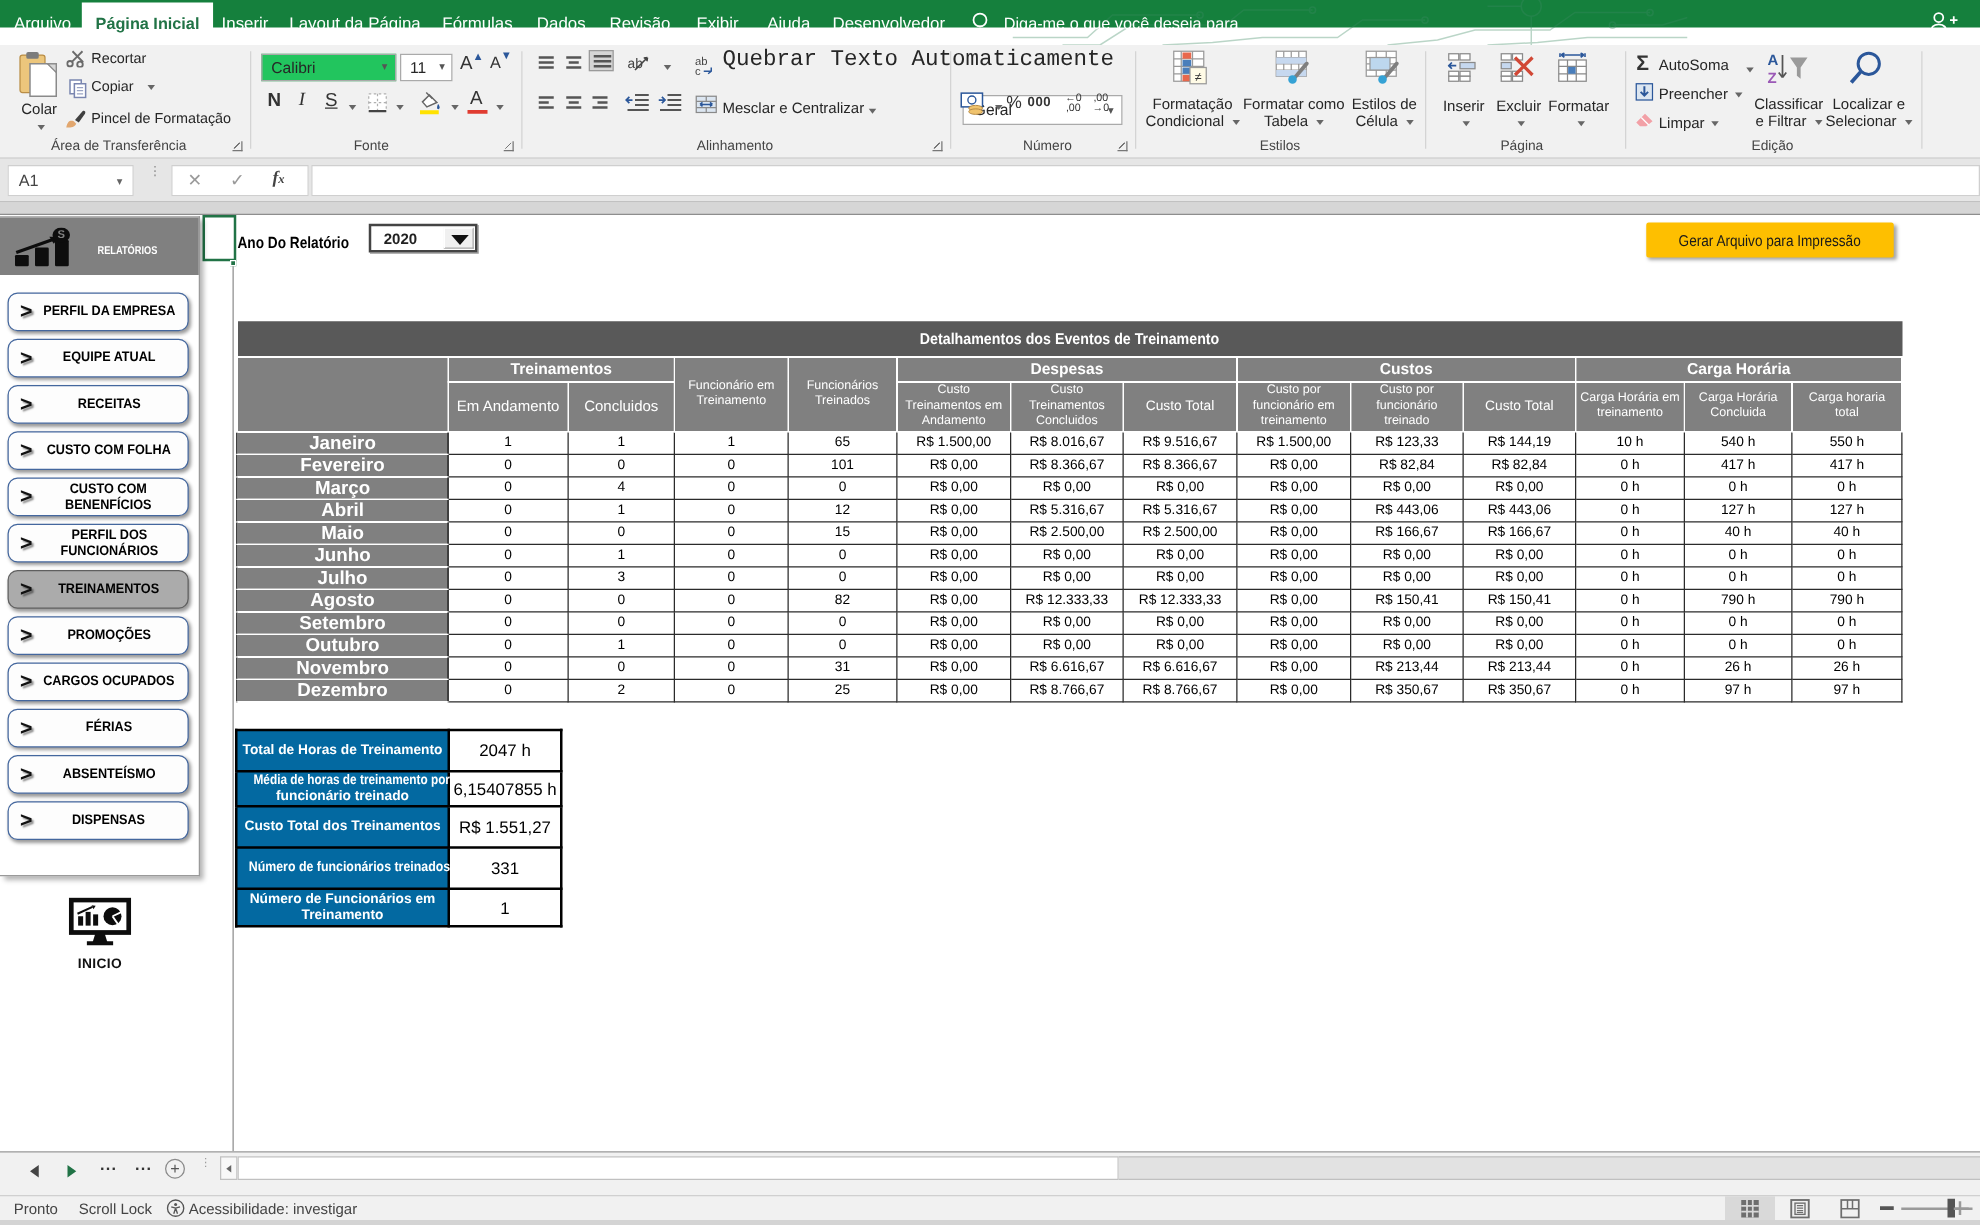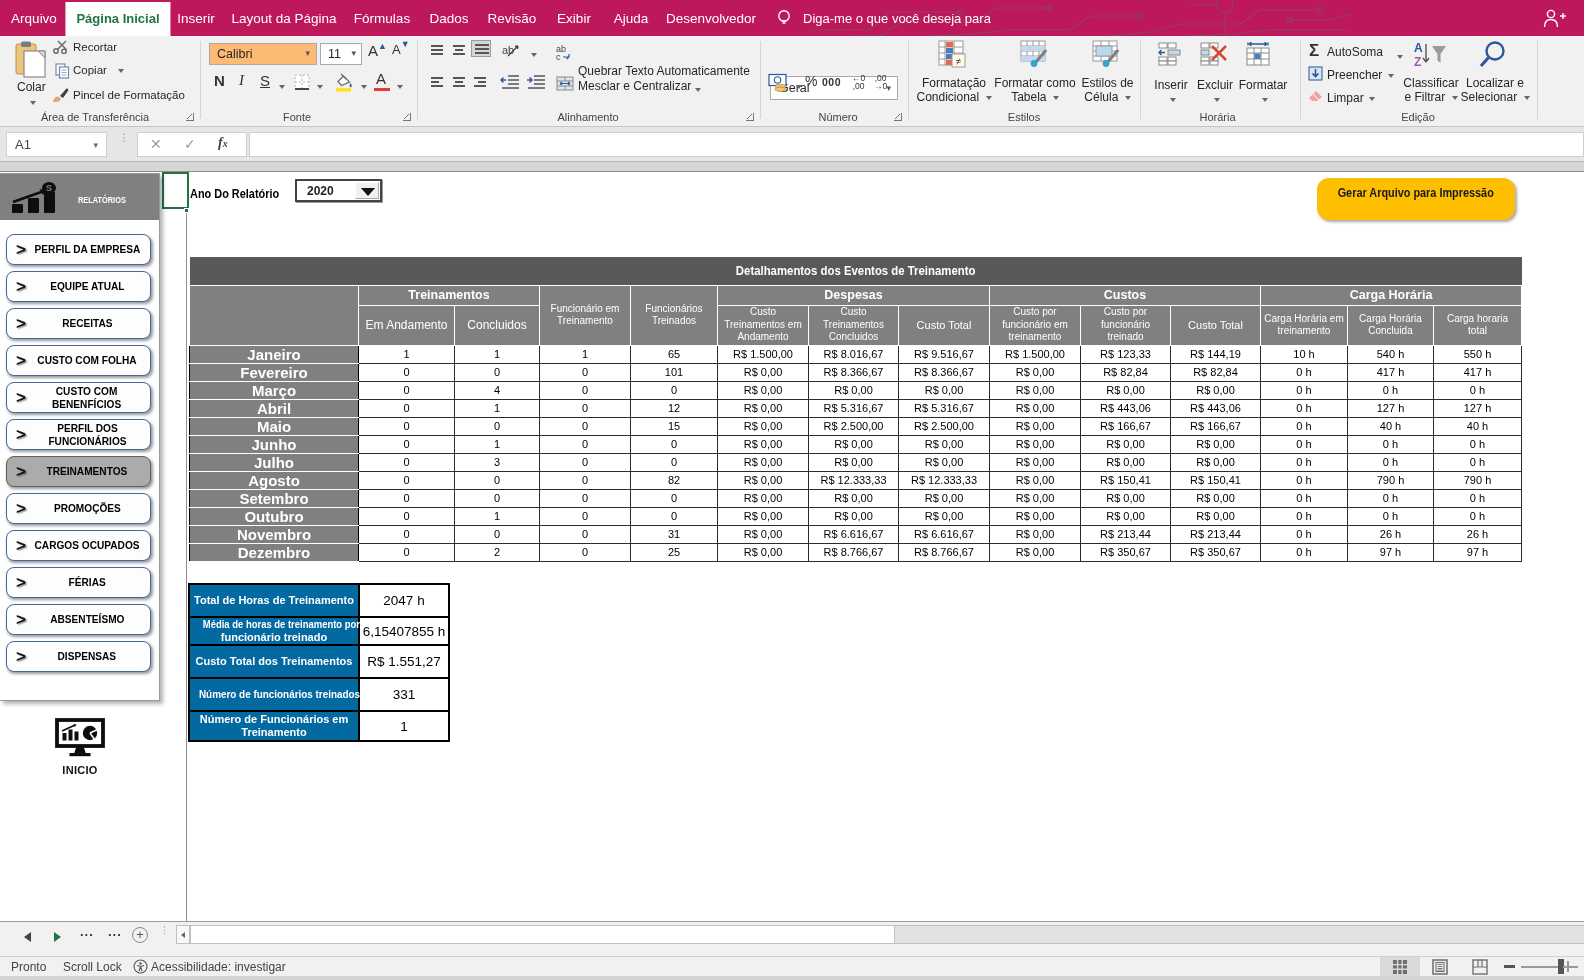--- a/index.html
+++ b/index.html
@@ -2,21 +2,21 @@
 <html><head>
 <meta charset="utf-8">
 <style>
 * { margin:0; padding:0; box-sizing:border-box; }
 html,body { width:1584px; height:980px; overflow:hidden; }
 body { font-family:"Liberation Sans", sans-serif; position:relative; background:#fff; }
 #app { position:absolute; left:0; top:0; width:1584px; height:980px; }
 .abs { position:absolute; }
 
 
-#tabbar { position:absolute; left:0; top:0; width:1584px; height:36px; background:#be185d; }
+#tabbar { position:absolute; left:0; top:0; width:1584px; height:22px; background:#15803d; }
 #tabbar .tab { position:absolute; top:0; height:36px; line-height:37px; color:#fff; font-size:13.5px; text-align:center; transform:translateX(-50%); white-space:nowrap; }
 #tabbar .sel { background:#fff; color:#217346; top:2px; height:34px; line-height:34px; font-weight:bold; padding:0 11px; font-size:13px; }
 #bulb { position:absolute; left:776px; top:9px; width:16px; height:18px; }
 #digame { position:absolute; left:803px; top:0px; height:36px; line-height:37px; color:#fff; font-size:13px; }
 
 
 #ribbon { position:absolute; left:0; top:36px; width:1584px; height:91px; background:#f1f1f1; border-bottom:1px solid #c6c6c6; font-size:11.5px; color:#262626; }
 .gsep { position:absolute; top:5px; height:78px; width:1px; background:#d4d4d4; }
 .glabel { position:absolute; top:75px; height:14px; color:#444; font-size:11px; text-align:center; }
 .dlauncher { position:absolute; top:77px; width:10px; height:10px; }
@@ -42,21 +42,21 @@
 #a1h { position:absolute; left:184px; top:36px; width:5px; height:5px; background:#217346; border:1px solid #fff; }
 
 
 #anolbl { position:absolute; left:190px; top:14px; font-size:13px; font-weight:bold; color:#000; }
 #ddwrap { position:absolute; left:295px; top:7px; width:87px; height:23px; background:#fff; border:2px solid #444; box-shadow:1px 1px 0 #999; }
 #ddwrap .yr { position:absolute; left:10px; top:3px; font-size:12px; font-weight:bold; color:#222; }
 #ddbtn { position:absolute; right:1px; top:1px; width:24px; height:17px; background:#f0f0f0; border:1px solid #aaa; border-top-color:#fff; border-left-color:#fff; }
 #ddbtn:after { content:""; position:absolute; left:5px; top:5px; width:0; height:0; border-left:7px solid transparent; border-right:7px solid transparent; border-top:8px solid #111; }
 
 
-#ybtn { position:absolute; left:1317px; top:6px; width:198px; height:42px; background:#febf00; border-radius:12px; box-shadow:2px 2px 3px rgba(0,0,0,.35); text-align:center; line-height:28px; font-size:14px; font-weight:bold; color:#1a1a1a; white-space:nowrap; }
+#ybtn { position:absolute; left:1317px; top:6px; width:198px; height:28px; background:#febf00; border-radius:2px; box-shadow:2px 2px 3px rgba(0,0,0,.35); text-align:center; line-height:28px; font-size:14px; font-weight:normal; color:#1a1a1a; white-space:nowrap; }
 
 
 #side { position:absolute; left:0px; top:1px; width:160px; height:528px; background:#fff; border:1px solid #9a9a9a; border-left:none; box-shadow:3px 3px 4px rgba(0,0,0,.3); }
 #sidehead { position:absolute; left:0; top:0; width:159px; height:46px; background:#808080; }
 #sidehead .t { position:absolute; left:78px; top:21px; color:#fff; font-weight:bold; font-size:9px; transform:scaleX(.82); transform-origin:left; }
 .sbtn { position:absolute; left:6px; width:145px; height:31px; background:#fdfdfd; border:1.5px solid #44679e; border-radius:8px; box-shadow:1.5px 2px 3px rgba(0,0,0,.4); display:flex; align-items:center; justify-content:center; text-align:center; font-weight:bold; font-size:11px; color:#000; line-height:12.5px; padding-left:20px; padding-right:3px; white-space:nowrap; }
 .sbtn .ar { position:absolute; left:9px; top:50%; transform:translateY(-50%); font-size:17px; font-weight:bold; color:#111; text-shadow:1.5px 1.5px 1.5px rgba(0,0,0,.45); }
 .sbtn .lb { display:inline-block; transform:scaleX(.92); }
 .sbtn.on { background:#ababab; border-color:#5f5f5f; }
 #inicio { position:absolute; left:52px; top:546px; width:56px; text-align:center; }
@@ -154,21 +154,21 @@
 <path d="M6.5 7 h5 M6.5 9.5 h5 M6.5 12 h5" stroke="#9aa4c4" stroke-width="1"></path>
 </svg>
 <div class="rbtn-txt" style="left:73px;top:28px;">Copiar <span class="caret" style="margin-left:8px;"></span></div>
 <svg class="abs" style="left:52px;top:51px;" width="18" height="16" viewBox="0 0 18 16">
 <path d="M1 15 C2 10 4 9 7 10 L9 12 C8 14 6 15.5 1 15 Z" fill="#e2a76f"></path>
 <path d="M8 9 L14 2 C15 1 17 2 16 4 L11 11 Z" fill="#404040"></path>
 </svg>
 <div class="rbtn-txt" style="left:73px;top:53px;">Pincel de Formatação</div>
 <div class="glabel" style="left:20px;width:150px;">Área de Transferência</div>
 <div class="dlauncher" style="left:186px;"></div>
-<div class="abs" style="left:209px;top:7px;width:108px;height:22px;background:#fdba74;border:1px solid #aaa;font-size:12.5px;line-height:21px;padding-left:7px;">Calibri<span style="position:absolute;right:6px;top:-1px;color:#555;font-size:9px;">▾</span></div>
+<div class="abs" style="left:209px;top:7px;width:108px;height:22px;background:#22c55e;border:1px solid #aaa;font-size:12.5px;line-height:21px;padding-left:7px;">Calibri<span style="position:absolute;right:6px;top:-1px;color:#555;font-size:9px;">▾</span></div>
 <div class="abs" style="left:320px;top:7px;width:42px;height:22px;background:#fff;border:1px solid #aaa;font-size:12.5px;line-height:21px;padding-left:7px;">11<span style="position:absolute;right:5px;top:-1px;color:#555;font-size:9px;">▾</span></div>
 <div class="abs" style="left:368px;top:6px;font-size:15px;color:#333;">A<span style="position:relative;top:-7px;left:0px;font-size:9px;color:#2b579a;">▲</span></div>
 <div class="abs" style="left:392px;top:6px;font-size:13px;color:#333;">A<span style="position:relative;top:-7px;left:0px;font-size:9px;color:#2b579a;">▼</span></div>
 <div class="abs" style="left:214px;top:36px;font-size:15px;font-weight:bold;color:#333;">N</div>
 <div class="abs" style="left:239px;top:36px;font-size:15px;font-style:italic;font-family:'Liberation Serif',serif;color:#333;">I</div>
 <div class="abs" style="left:260px;top:36px;font-size:15px;text-decoration:underline;color:#333;">S</div>
 <div class="abs" style="left:276px;top:44px;"><span class="caret"></span></div>
 <svg class="abs" style="left:294px;top:38px;" width="16" height="16" viewBox="0 0 16 16">
 <rect x="1" y="1" width="14" height="14" fill="#fff" stroke="#b0b0b0" stroke-dasharray="2 2"></rect>
 <path d="M1 8 h14 M8 1 v14" stroke="#b0b0b0" stroke-dasharray="2 2"></path>
@@ -205,21 +205,21 @@
 <svg class="abs" style="left:502px;top:6px;" width="20" height="16" viewBox="0 0 20 16">
 <text x="0" y="12" font-size="11" fill="#444" font-family="Liberation Sans">ab</text>
 <path d="M6 14 L16 4 M16 4 l-3 .5 M16 4 l-.5 3" stroke="#444" stroke-width="1.3" fill="none"></path>
 </svg>
 <div class="abs" style="left:528px;top:12px;"><span class="caret"></span></div>
 <svg class="abs" style="left:556px;top:8px;" width="17" height="17" viewBox="0 0 17 17">
 <text x="0" y="8" font-size="9" fill="#444" font-family="Liberation Sans">ab</text>
 <text x="0" y="16" font-size="9" fill="#444" font-family="Liberation Sans">c</text>
 <path d="M7 13 h6 M13 10 v3 l-2.5 2" stroke="#2b579a" stroke-width="1.2" fill="none"></path>
 </svg>
-<div class="rbtn-txt" style="left:578px;top:28px;font-size:12px;">Quebrar Texto Automaticamente</div>
+<div class="rbtn-txt" style="left:578px;top:2px;font-size:18px;font-family:Liberation Mono, monospace;">Quebrar Texto Automaticamente</div>
 <div class="abs" style="left:428px;top:38px;width:18px;height:17px;">
         <div style="position:absolute;left:3px;top:3px;width:12px;height:1.6px;background:#555;"></div>
         <div style="position:absolute;left:3px;top:7px;width:8px;height:1.6px;background:#555;"></div>
         <div style="position:absolute;left:3px;top:11px;width:12px;height:1.6px;background:#555;"></div>
       </div>
 <div class="abs" style="left:450px;top:38px;width:18px;height:17px;">
         <div style="position:absolute;left:3px;top:3px;width:12px;height:1.6px;background:#555;"></div>
         <div style="position:absolute;left:5px;top:7px;width:8px;height:1.6px;background:#555;"></div>
         <div style="position:absolute;left:3px;top:11px;width:12px;height:1.6px;background:#555;"></div>
       </div>
@@ -314,21 +314,21 @@
 <div class="abs" style="left:1211px;top:57px;"><span class="caret"></span></div>
 <svg class="abs" style="left:1246px;top:6px;" width="30" height="24" viewBox="0 0 30 24">
         <rect x="1" y="6" width="22" height="17" fill="#fff" stroke="#8a8a8a"></rect>
 <path d="M1 11 h22 M1 17 h22 M8 6 v17 M15 6 v17" stroke="#8a8a8a"></path>
 <rect x="8.5" y="11.5" width="6" height="5.5" fill="#4a7ebb"></rect>
 <path d="M3 2 h18 M3 2 l2.5 -1.8 M3 2 l2.5 1.8 M21 2 l-2.5 -1.8 M21 2 l-2.5 1.8" stroke="#2b579a" stroke-width="1.3" fill="none"></path>
 <path d="M2 0.5 v3 M22 0.5 v3" stroke="#2b579a" stroke-width="1.3"></path>
       </svg>
 <div class="rbtn-txt" style="left:1232px;top:42px;width:62px;text-align:center;font-size:12px;">Formatar</div>
 <div class="abs" style="left:1259px;top:57px;"><span class="caret"></span></div>
-<div class="glabel" style="left:1160px;width:115px;">Horária</div>
+<div class="glabel" style="left:1160px;width:115px;">Página</div>
 <div class="abs" style="left:1309px;top:5px;font-size:17px;font-weight:bold;color:#333;">Σ</div>
 <div class="rbtn-txt" style="left:1327px;top:9px;font-size:12px;">AutoSoma</div>
 <div class="abs" style="left:1394px;top:14px;"><span class="caret"></span></div>
 <svg class="abs" style="left:1308px;top:30px;" width="15" height="15" viewBox="0 0 15 15">
 <rect x="1" y="1" width="13" height="13" fill="#dce6f1" stroke="#2b579a"></rect>
 <path d="M7.5 3 v7 M4.5 7.5 L7.5 10.5 L10.5 7.5" stroke="#2b579a" stroke-width="1.6" fill="none"></path>
 </svg>
 <div class="rbtn-txt" style="left:1327px;top:32px;font-size:12px;">Preencher <span class="caret" style="margin-left:2px;"></span></div>
 <svg class="abs" style="left:1308px;top:53px;" width="16" height="13" viewBox="0 0 16 13">
 <path d="M1 9 L8 2 L14 8 L9 12 L4 12 Z" fill="#f2a0a6"></path>

